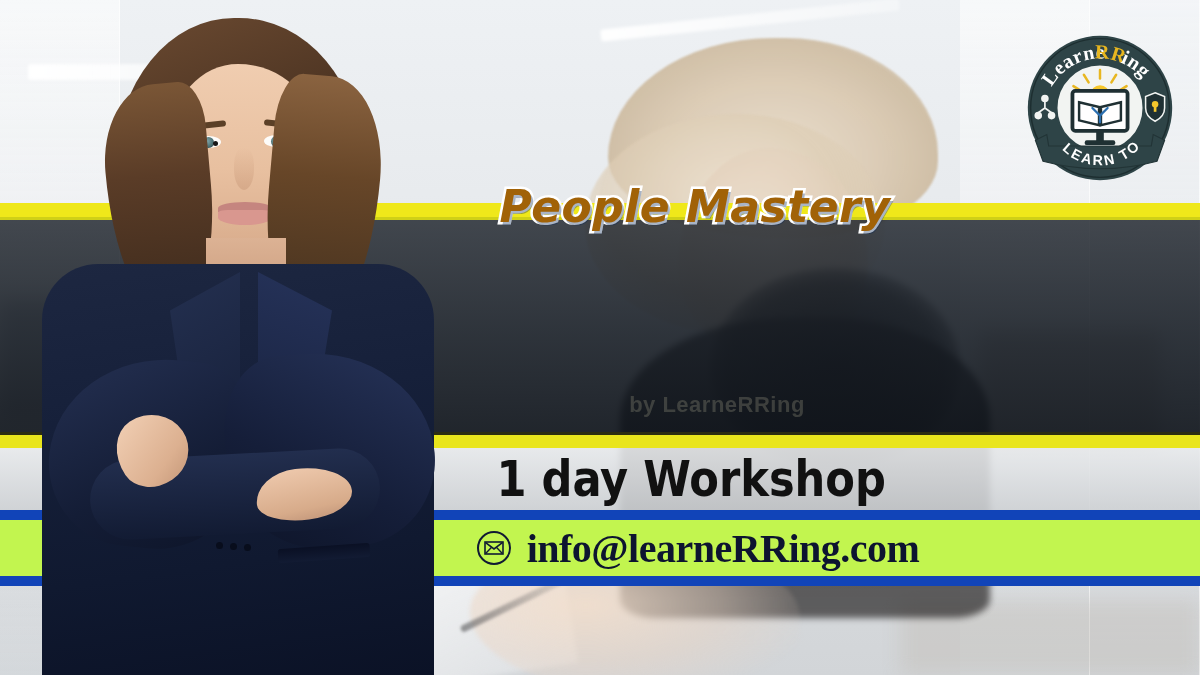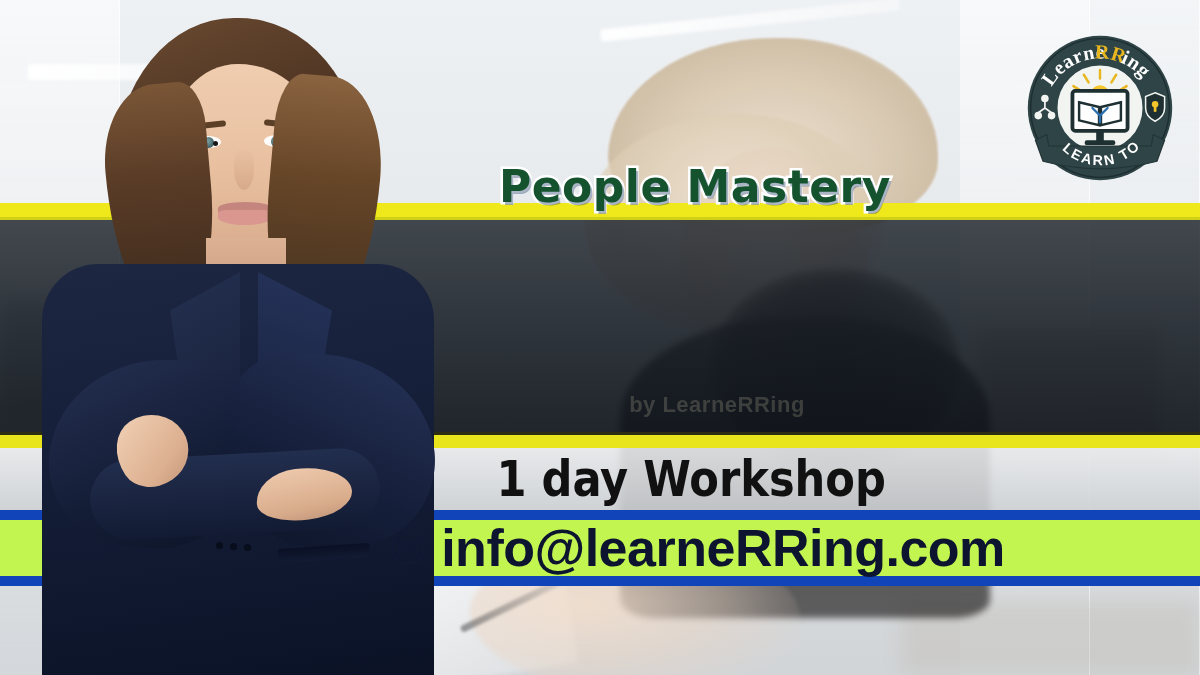--- a/index.html
+++ b/index.html
@@ -242,27 +242,28 @@
   .band-blue-1 { top:510px; height:10px; background:#1144b8; z-index:6; }
   .band-green {
     top:520px; height:56px; background:#c2f54f; z-index:6;
   }
   .band-blue-2 { top:576px; height:10px; background:#1144b8; z-index:6; }
 
   
   .content { position:absolute; inset:0; z-index:9; }
 
   .kicker {
-    position:absolute; left:0; right:0; top:161px;
+    position:absolute; left:0; right:0; top:181px;
     text-align:center;
     padding-left:190px;
     font-size:44px;
     font-weight:bold;
+    font-style:italic;
     letter-spacing:.5px;
-    color:#14532d;
+    color:#a16207;
     -webkit-text-stroke:5px #ffffff;
     paint-order:stroke fill;
     text-shadow:2px 3px 0 rgba(10,40,90,.35);
     font-family:"DejaVu Sans", sans-serif;
   }
 
   .title-wrap {
     position:absolute; left:0; right:0; top:228px;
     padding-left:190px;
     text-align:center;
@@ -314,23 +315,23 @@
     height:52px;
   }
   .mail-icon {
     width:34px; height:34px;
     border:2px solid #101a33;
     border-radius:50%;
     display:flex; align-items:center; justify-content:center;
     flex:0 0 auto;
   }
   .email-text {
-    font-family:Liberation Sans, sans-serif;
+    font-family:Liberation Serif, serif;
     font-weight:bold;
-    font-size:52px;
+    font-size:40px;
     color:#0d1430;
     letter-spacing:-0.5px;
   }
 
   
   .logo {
     position:absolute; right:24px; top:32px;
     width:152px; height:152px;
     z-index:10;
   }

